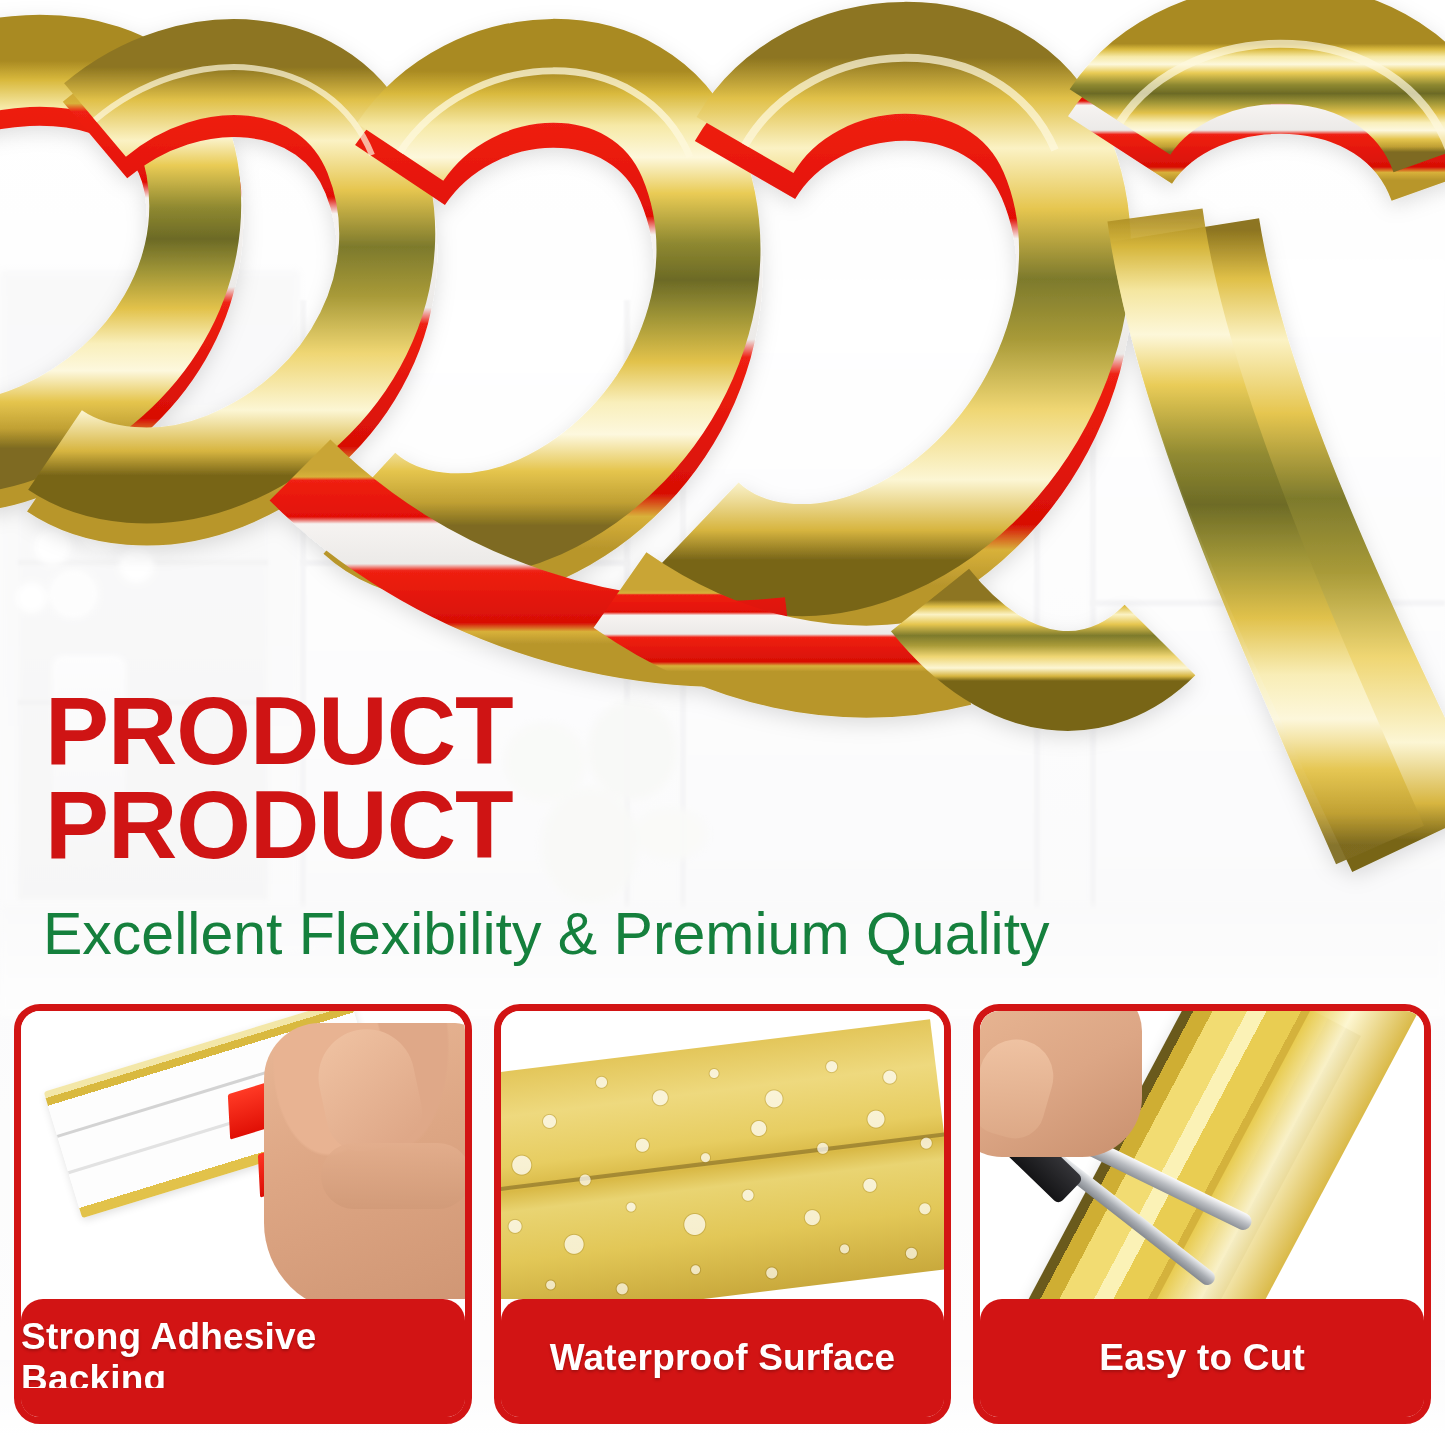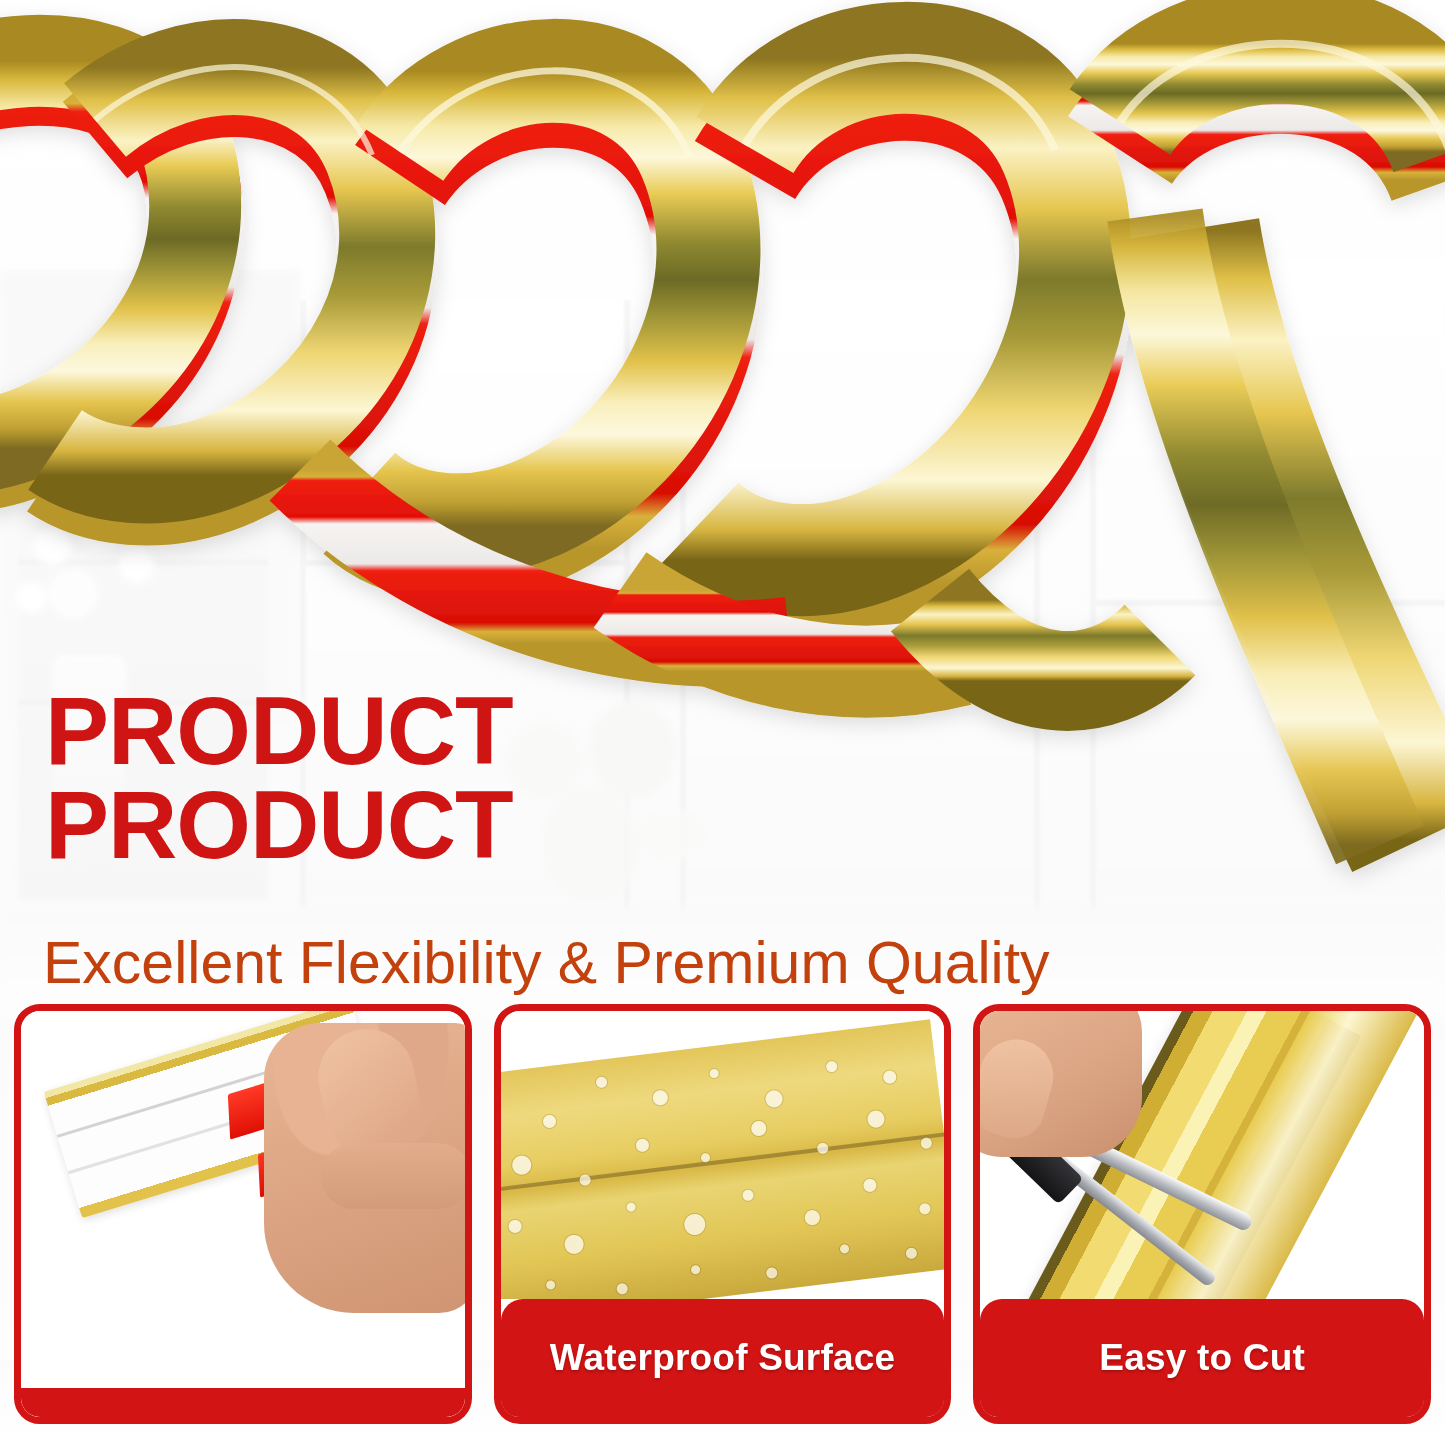--- a/index.html
+++ b/index.html
@@ -86,25 +86,24 @@
     letter-spacing:-1px;
     color:#cf1414;
     font-family:"Liberation Sans", sans-serif;
   }
   .subtitle {
     position:absolute;
     left:43px;
     top:905px;
     font-size:59px;
     line-height:1;
-    color:#c2410c;
+    color:#15803d;
     font-family:"Liberation Sans", sans-serif;
     white-space:nowrap;
     z-index:6;
-    margin-top:29px;
   }
 
   
   .cards {
     position:absolute;
     left:14px;
     top:1004px;
     width:1417px;
     height:420px;
     display:flex;
@@ -446,20 +445,21 @@
           <div class="c1-strip-shade"></div>
           <div class="c1-strip-shade2"></div>
         </div>
         <div class="c1-red-a"></div>
         <div class="c1-red-b"></div>
         <div class="c1-hand">
           <div class="c1-thumb"></div>
           <div class="c1-knuckle"></div>
         </div>
       </div>
+      <div class="card-caption">Strong Adhesive Backing</div>
     </div>
 
     <div class="card">
       <div class="card-photo">
         <div class="c3-gold"></div>
         <div class="c3-seam"></div>
         <div class="c3-drops"></div>
       </div>
       <div class="card-caption">Waterproof Surface</div>
     </div>

